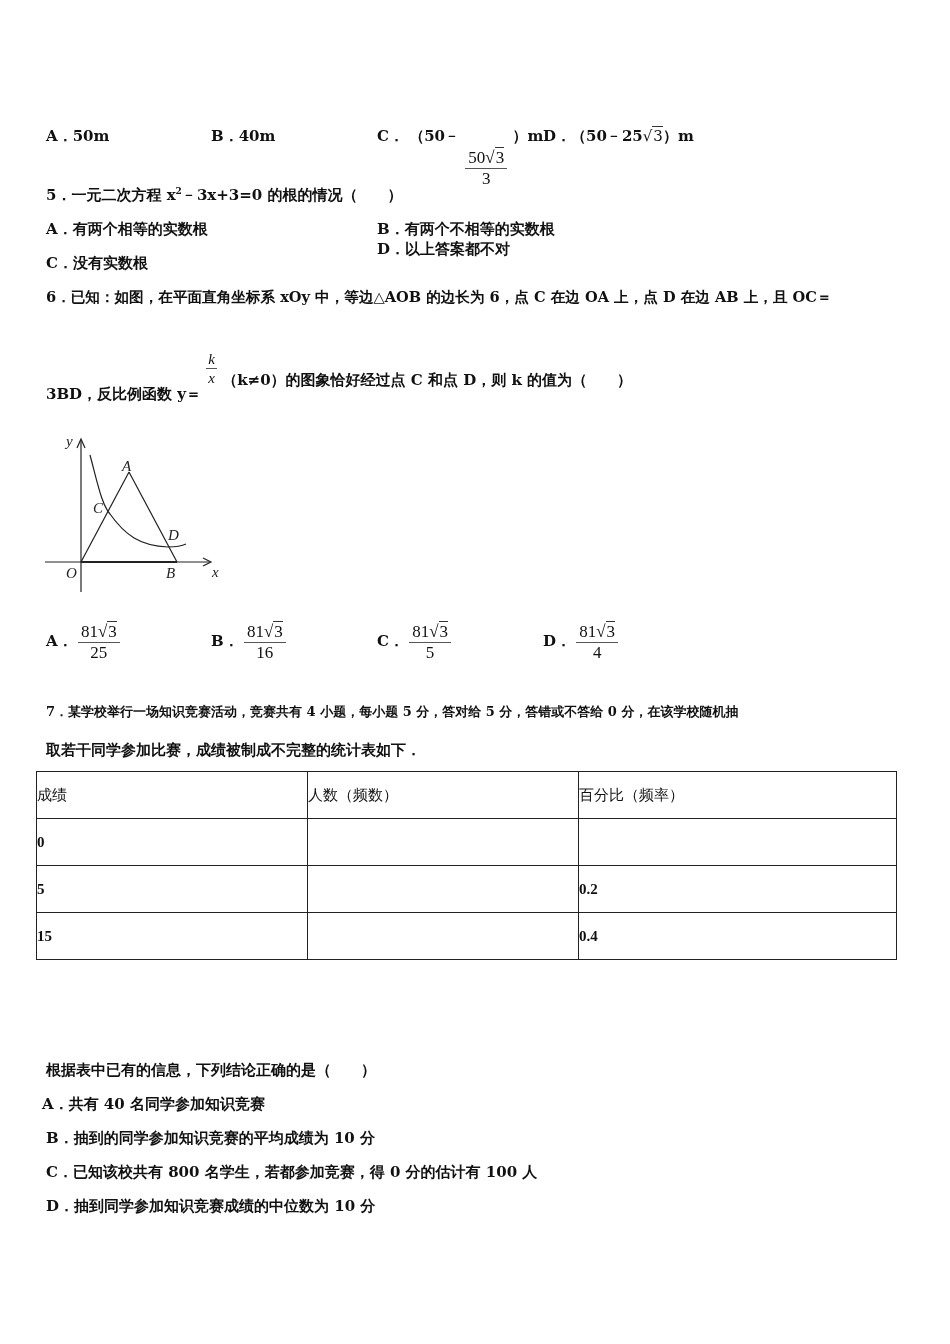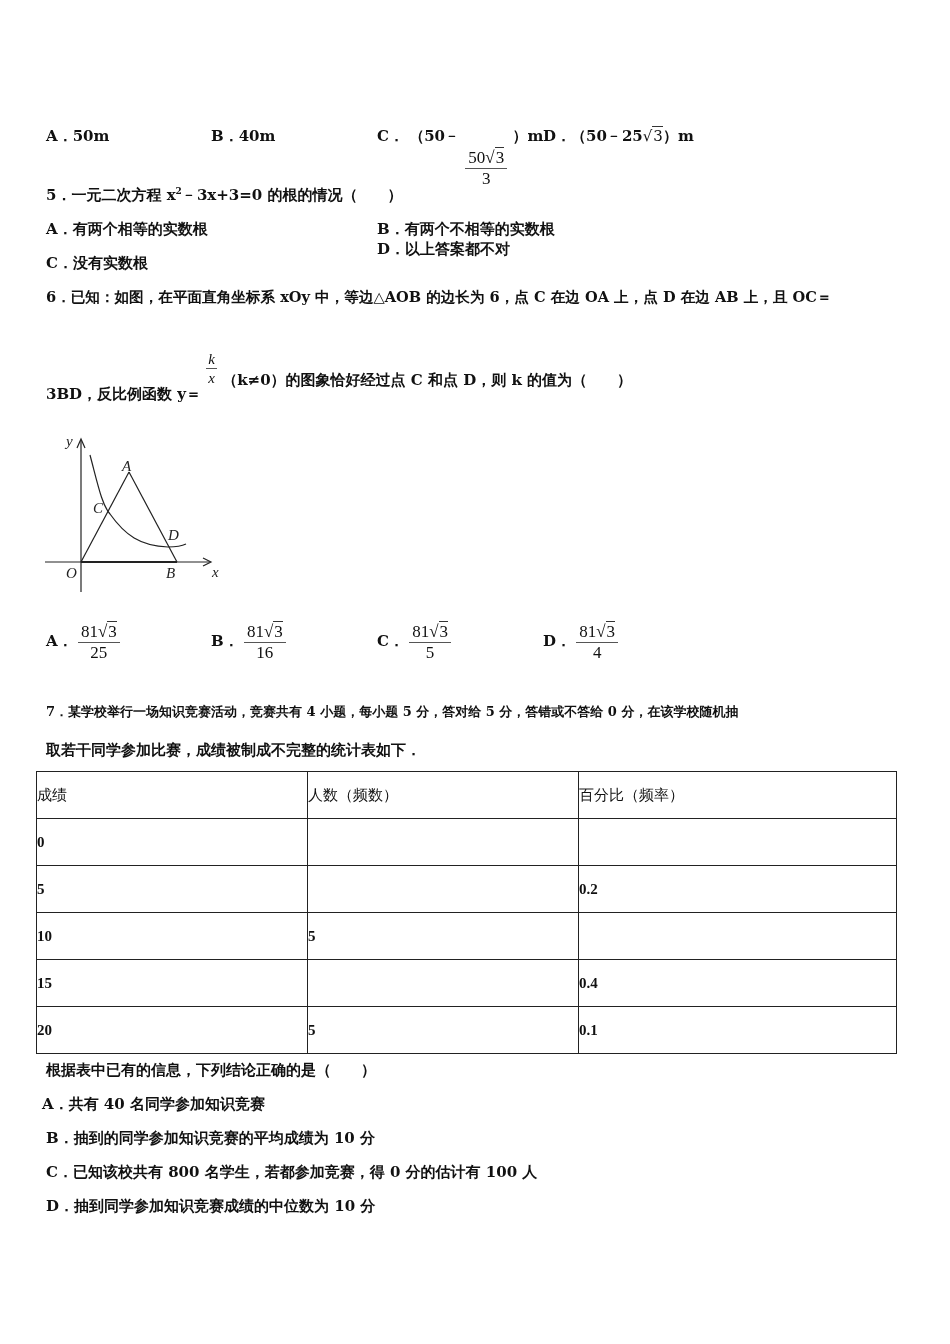--- a/index.html
+++ b/index.html
@@ -139,33 +139,23 @@
     <td>0</td>
     <td></td>
     <td></td>
   </tr>
   <tr>
     <td>5</td>
     <td></td>
     <td>0.2</td>
   </tr>
   <tr>
-    <td>10</td>
-    <td>5</td>
-    <td></td>
-  </tr>
-  <tr>
     <td>15</td>
     <td></td>
     <td>0.4</td>
-  </tr>
-  <tr>
-    <td>20</td>
-    <td>5</td>
-    <td>0.1</td>
   </tr>
 </tbody>
   </table>
 
 <div class="abs" style="left:46px; top:1061px;">根据表中已有的信息，下列结论正确的是（　　）</div>
 <div class="opt" style="left:42px; top:1095px;"><span>A．</span><span>共有 40 名同学参加知识竞赛</span></div>
 <div class="opt" style="left:46px; top:1129px;"><span>B．</span><span>抽到的同学参加知识竞赛的平均成绩为 10 分</span></div>
 <div class="opt" style="left:46px; top:1163px;"><span>C．</span><span>已知该校共有 800 名学生，若都参加竞赛，得 0 分的估计有 100 人</span></div>
 <div class="opt" style="left:46px; top:1197px;"><span>D．</span><span>抽到同学参加知识竞赛成绩的中位数为 10 分</span></div>
 

